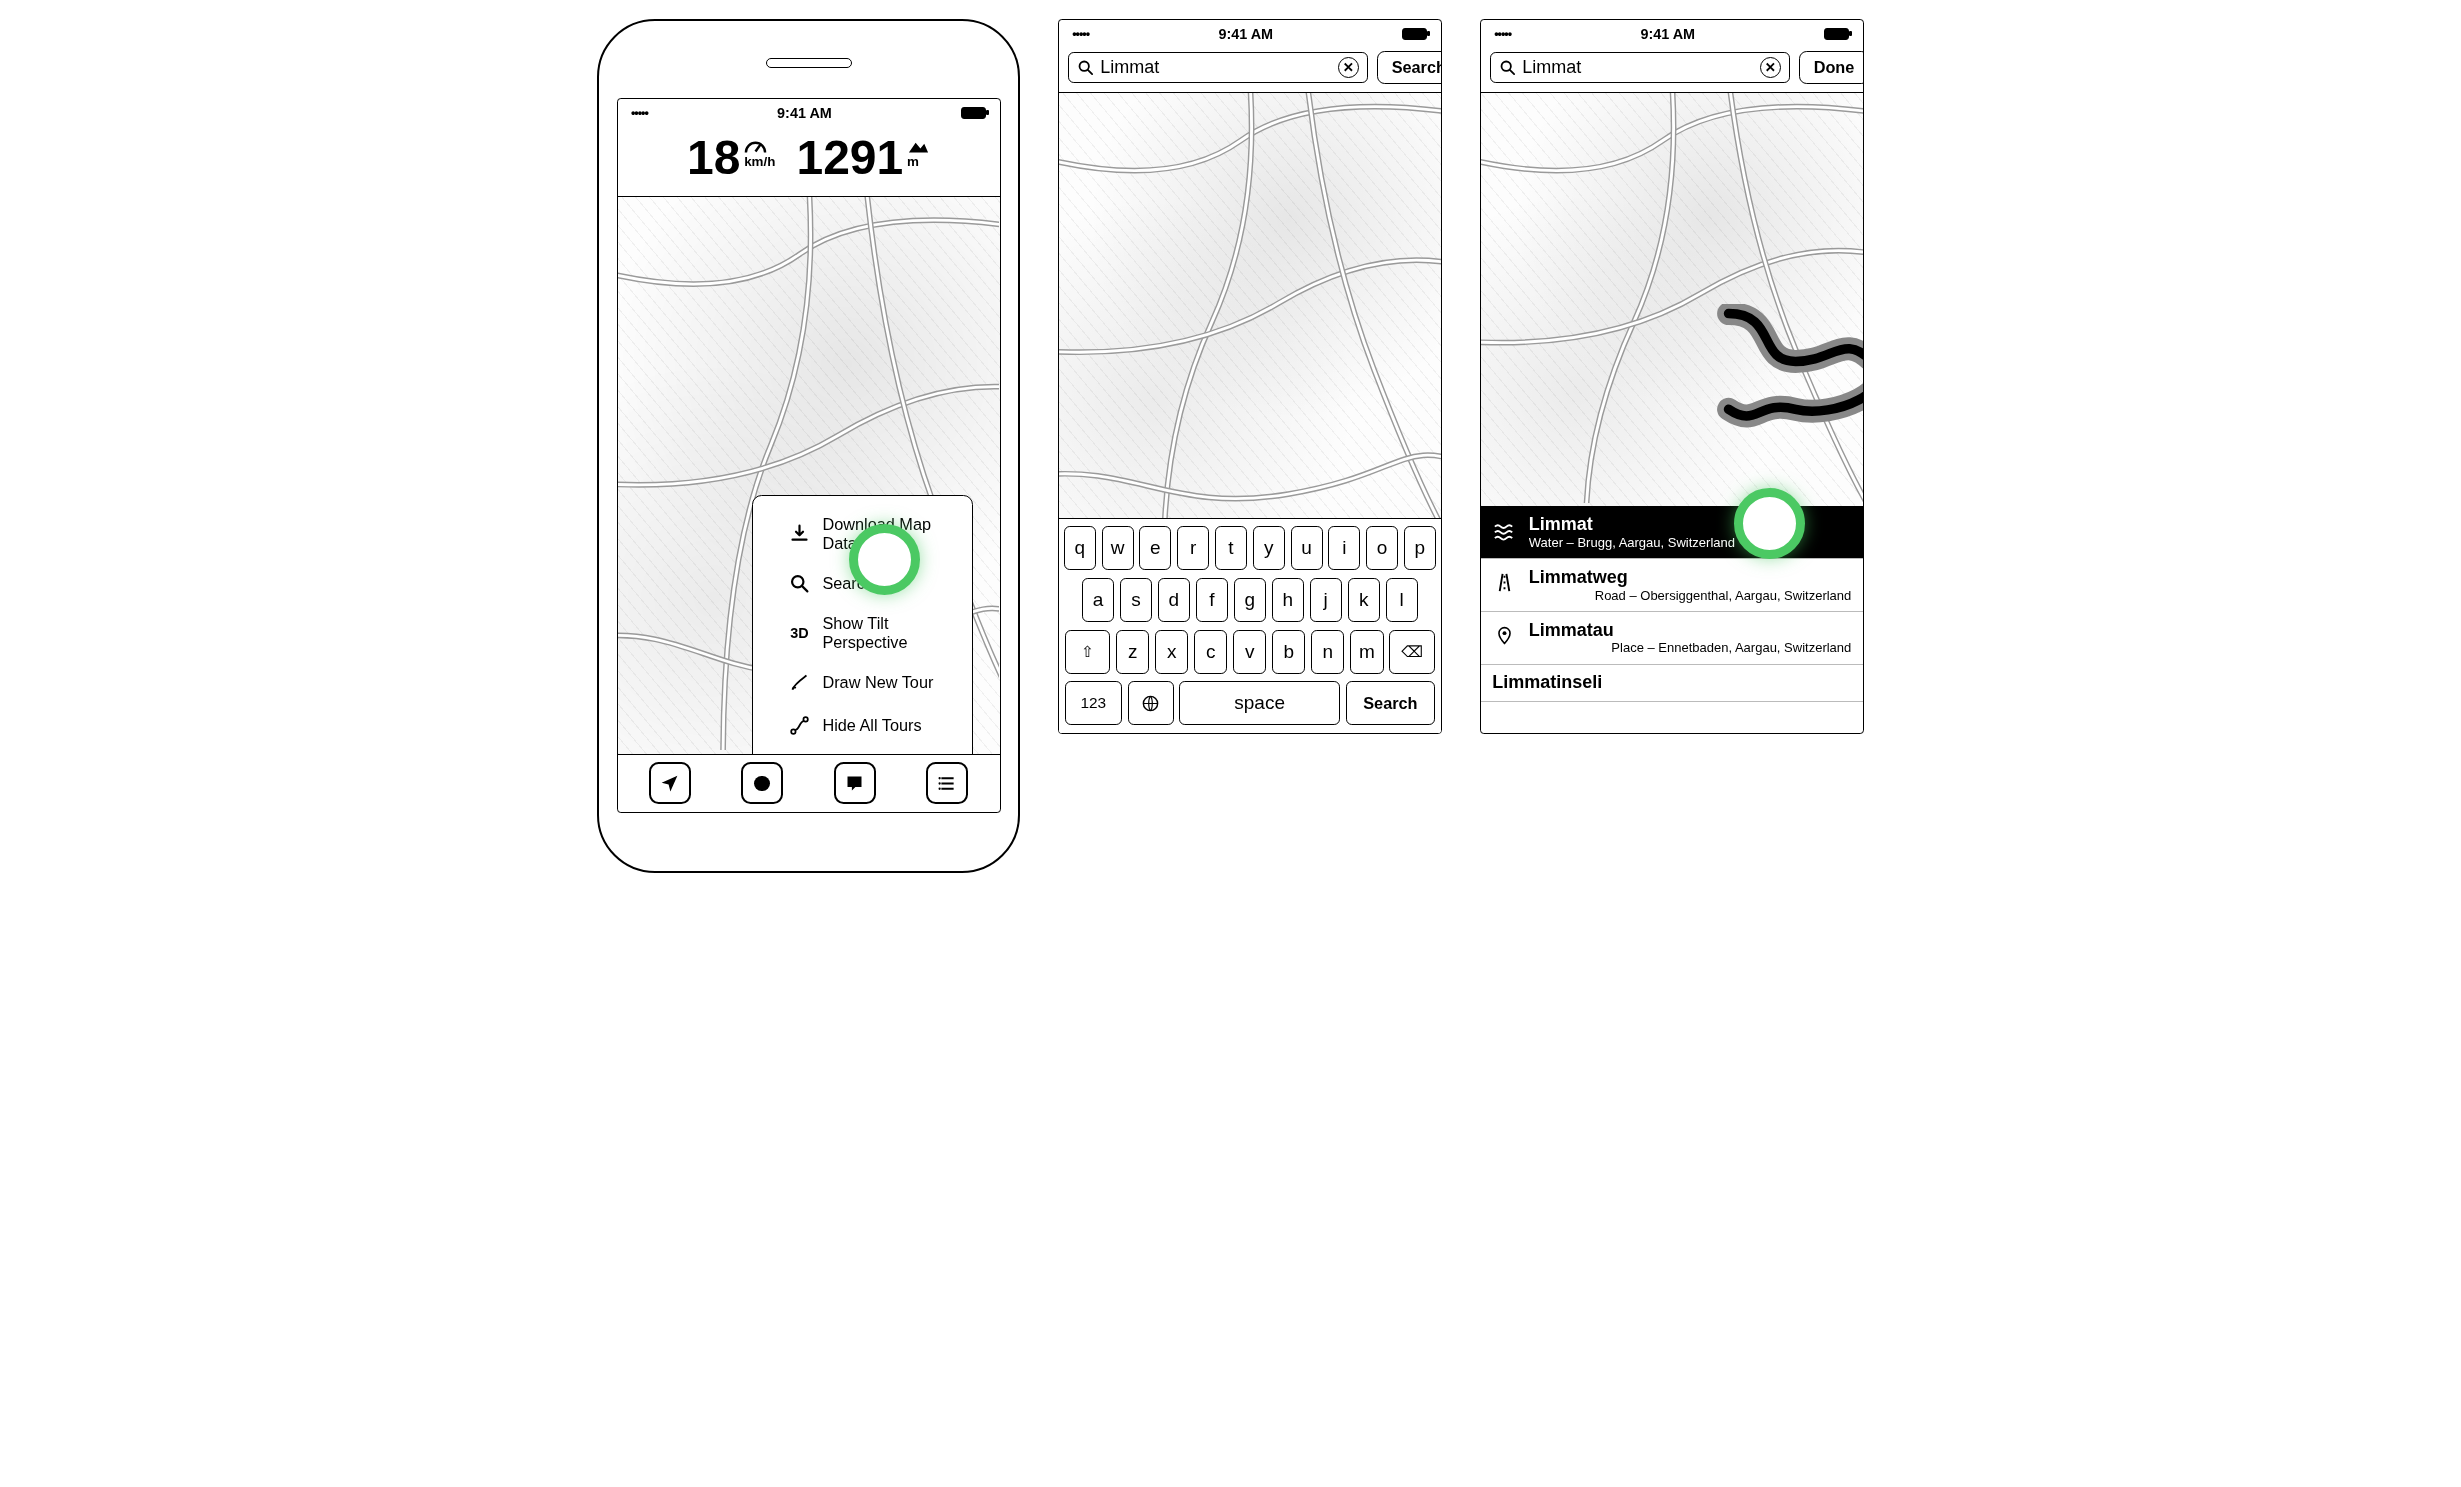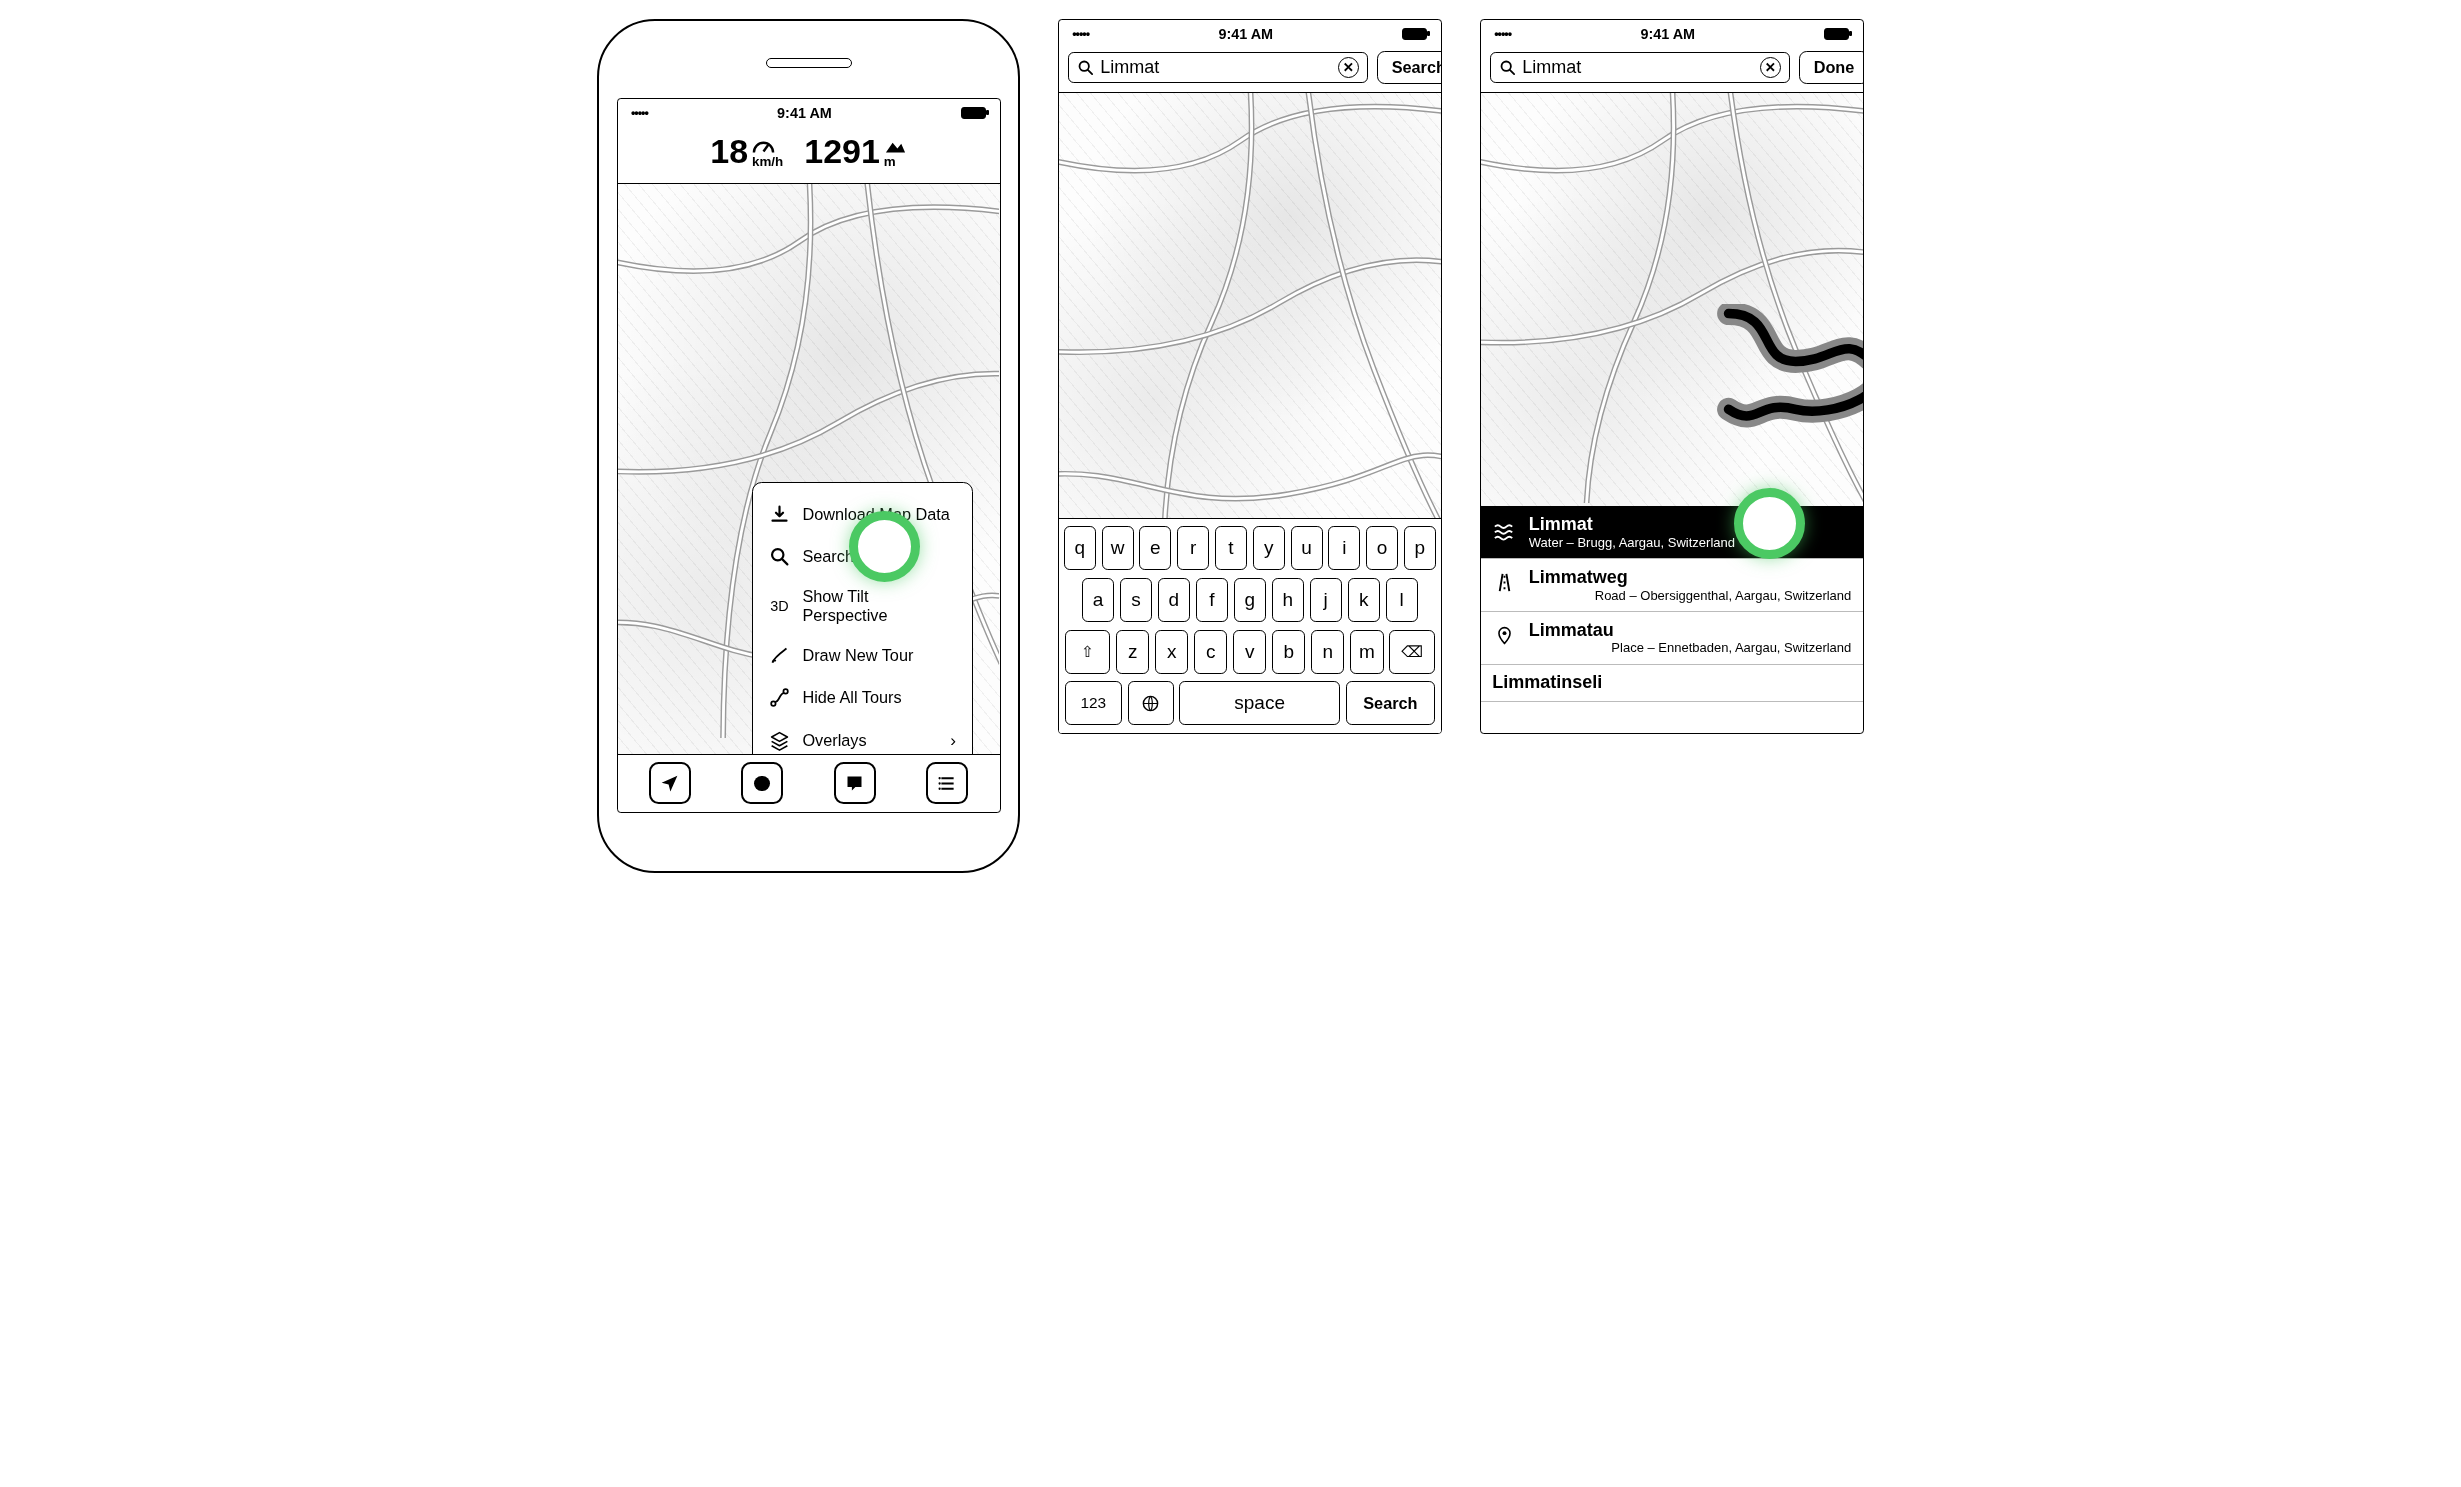--- a/index.html
+++ b/index.html
@@ -64,21 +64,21 @@
   
   .dash-header {
     display:flex;
     justify-content:center;
     align-items:flex-end;
     gap: 21px;
     padding: 9.6px 11.5px 13.4px 11.5px;
     border-bottom: 1.9px solid #000;
   }
   .metric { display:flex; align-items:flex-start; gap:3.8px; }
-  .metric .val { font-size: 34px; font-weight:700; line-height:1; }
+  .metric .val { font-size: 48px; font-weight:700; line-height:1; }
   .metric .unit-col { display:flex; flex-direction:column; align-items:flex-start; font-size:13.4px; font-weight:600; line-height:1.1; padding-top:3.8px;}
   .metric svg { width:23px; height:17.3px; }
   
   .search-header {
     display:flex;
     gap:9.6px;
     padding: 5.8px 9.6px 7.7px 9.6px;
     border-bottom: 1.9px solid #000;
     align-items:center;
   }
@@ -171,21 +171,21 @@
     align-items:center;
     gap:11.5px;
     padding:9.6px 9.6px;
     font-size:16.3px;
     cursor:pointer;
     position:relative;
   }
   .menu-item .mi-icon {
     width:23px;height:23px; flex-shrink:0;
     display:flex;align-items:center;justify-content:center;
-    font-size:17.3px; font-weight:400;
+    font-size:17.3px; font-weight:700;margin-left:20px;
   }
   .menu-item .chev {
     position:absolute; right:9.6px; font-size:17.3px; color:#000;
   }
   .highlight-ring {
     position:absolute;
     width:71px;height:71px;
     border:9.6px solid #4bc963;
     border-radius:50%;
     background:#fff;

